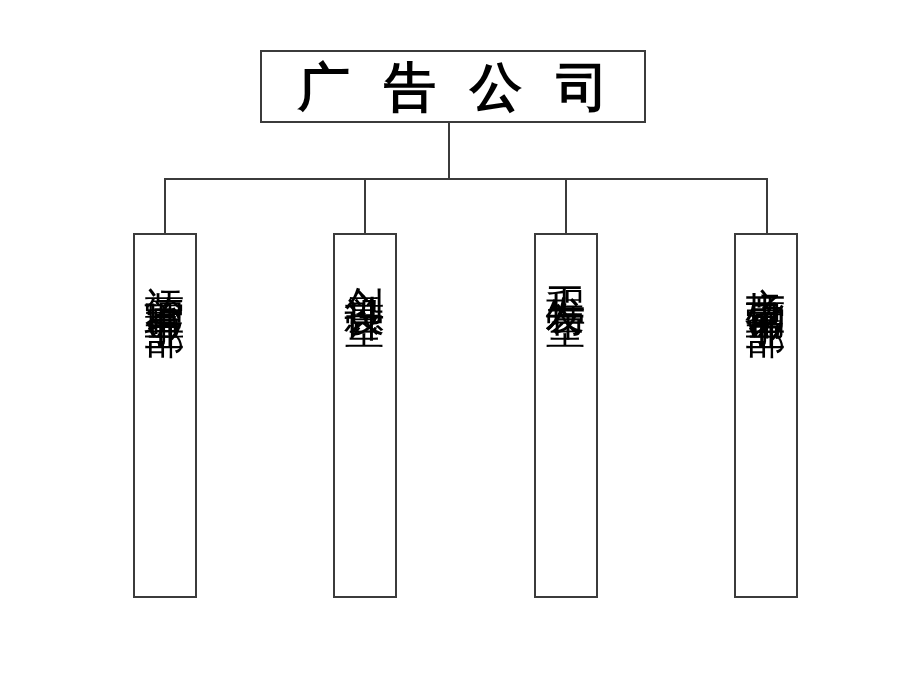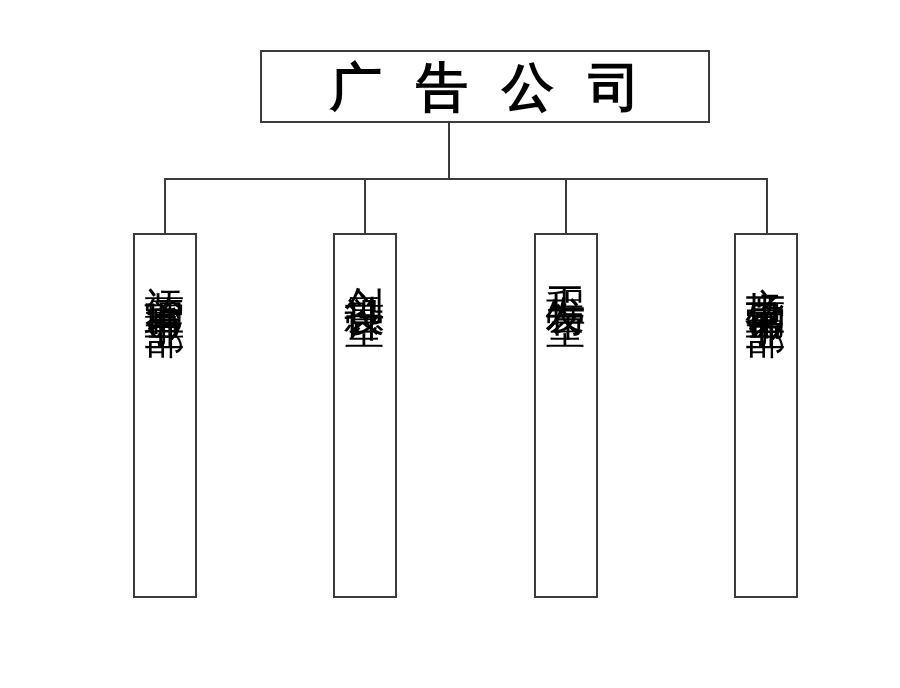--- a/index.html
+++ b/index.html
@@ -14,21 +14,21 @@
     background: var(--bg, #ffffff);
     overflow: hidden;
     font-family: "DejaVu Sans", sans-serif;
   }
 
   
   .root-box {
     position: absolute;
     left: 260px;
     top: 50px;
-    width: 450px;
+    width: 386px;
     height: 73px;
     box-sizing: border-box;
     border: 2px solid var(--line, #3b3b3b);
     background: #ffffff;
     display: flex;
     align-items: center;
     justify-content: center;
   }
   .root-label {
     font-family: "DejaVu Serif", serif;

